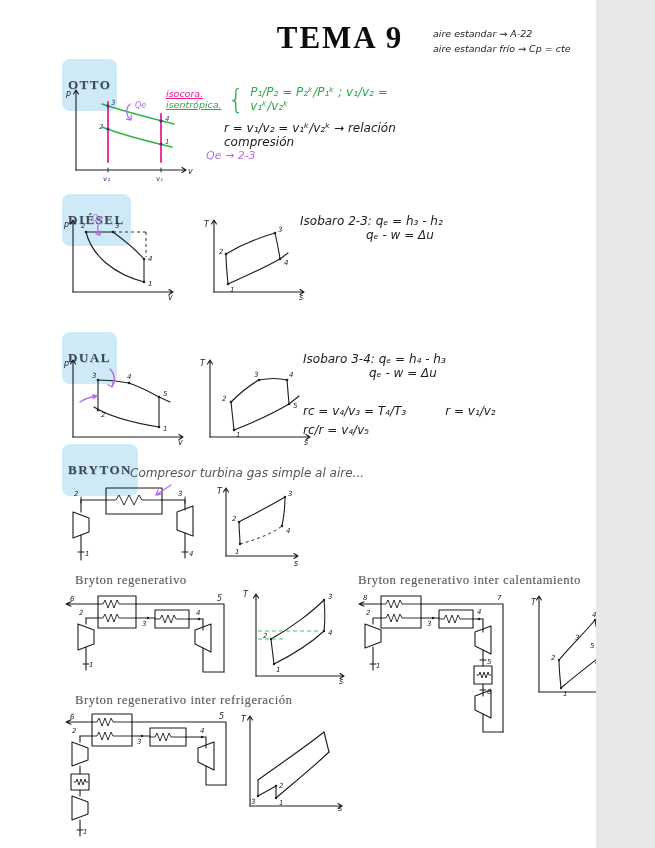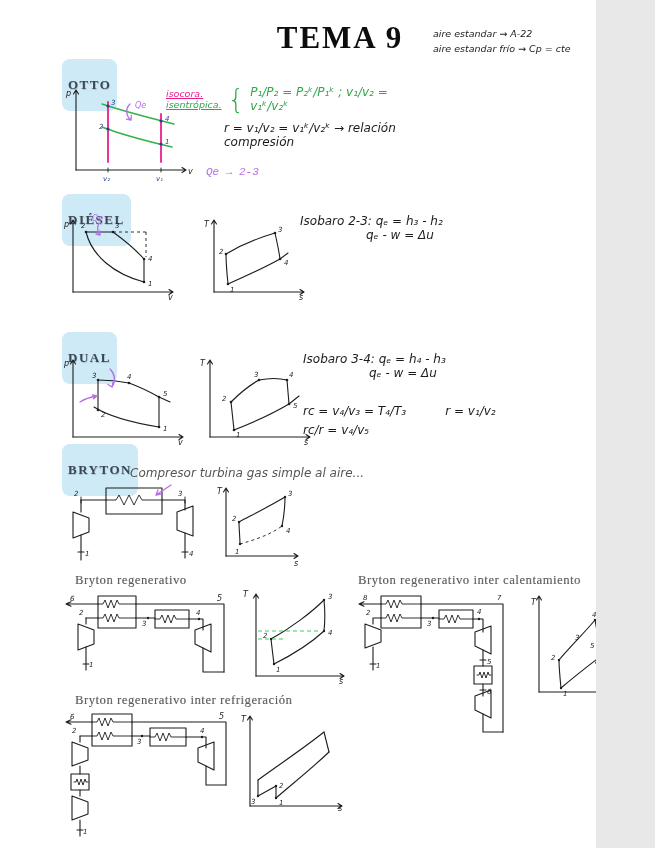--- a/index.html
+++ b/index.html
@@ -77,21 +77,21 @@
   <div class="abs" style="left:166px;top:84px;width:250px;">
     <div class="frow">
       <div>
         <div class="hw f-small pink">isocora.</div>
         <div class="hw f-small green">isentrópica.</div>
       </div>
       <span class="brace">{</span>
       <span class="hw f green">P₁/P₂ = P₂ᵏ/P₁ᵏ  ;  v₁/v₂ = v₁ᵏ/v₂ᵏ</span>
     </div>
     <div class="hw f" style="margin:7px 0 0 58px;">r = v₁/v₂ = v₁ᵏ/v₂ᵏ → relación compresión</div>
-    <div class="hw f purple" style="margin:16px 0 0 40px;font-size:11px;font-family:Liberation Mono, monospace;">Qe → 2-3</div>
+    <div class="hw f purple" style="margin:0 0 0 40px;font-size:11px;">Qe → 2-3</div>
   </div>
 
   <div class="abs sec-header" style="left:62px;top:194px;">DIÉSEL</div>
 
   <svg class="abs" style="left:58px;top:212px;" width="125" height="95" viewBox="0 0 125 95">
     <path class="ink" d="M15,80 V8 M15,8 l-2.5,4 M15,8 l2.5,4"></path>
     <path class="ink" d="M15,80 H115 M115,80 l-4,-2.5 M115,80 l-4,2.5"></path>
     <path class="ink" d="M28,20 H55"></path>
     <path class="dash" d="M55,20 H88 M88,20 V45"></path>
     <path class="ink" d="M55,20 C66,28 78,38 86,47"></path>

